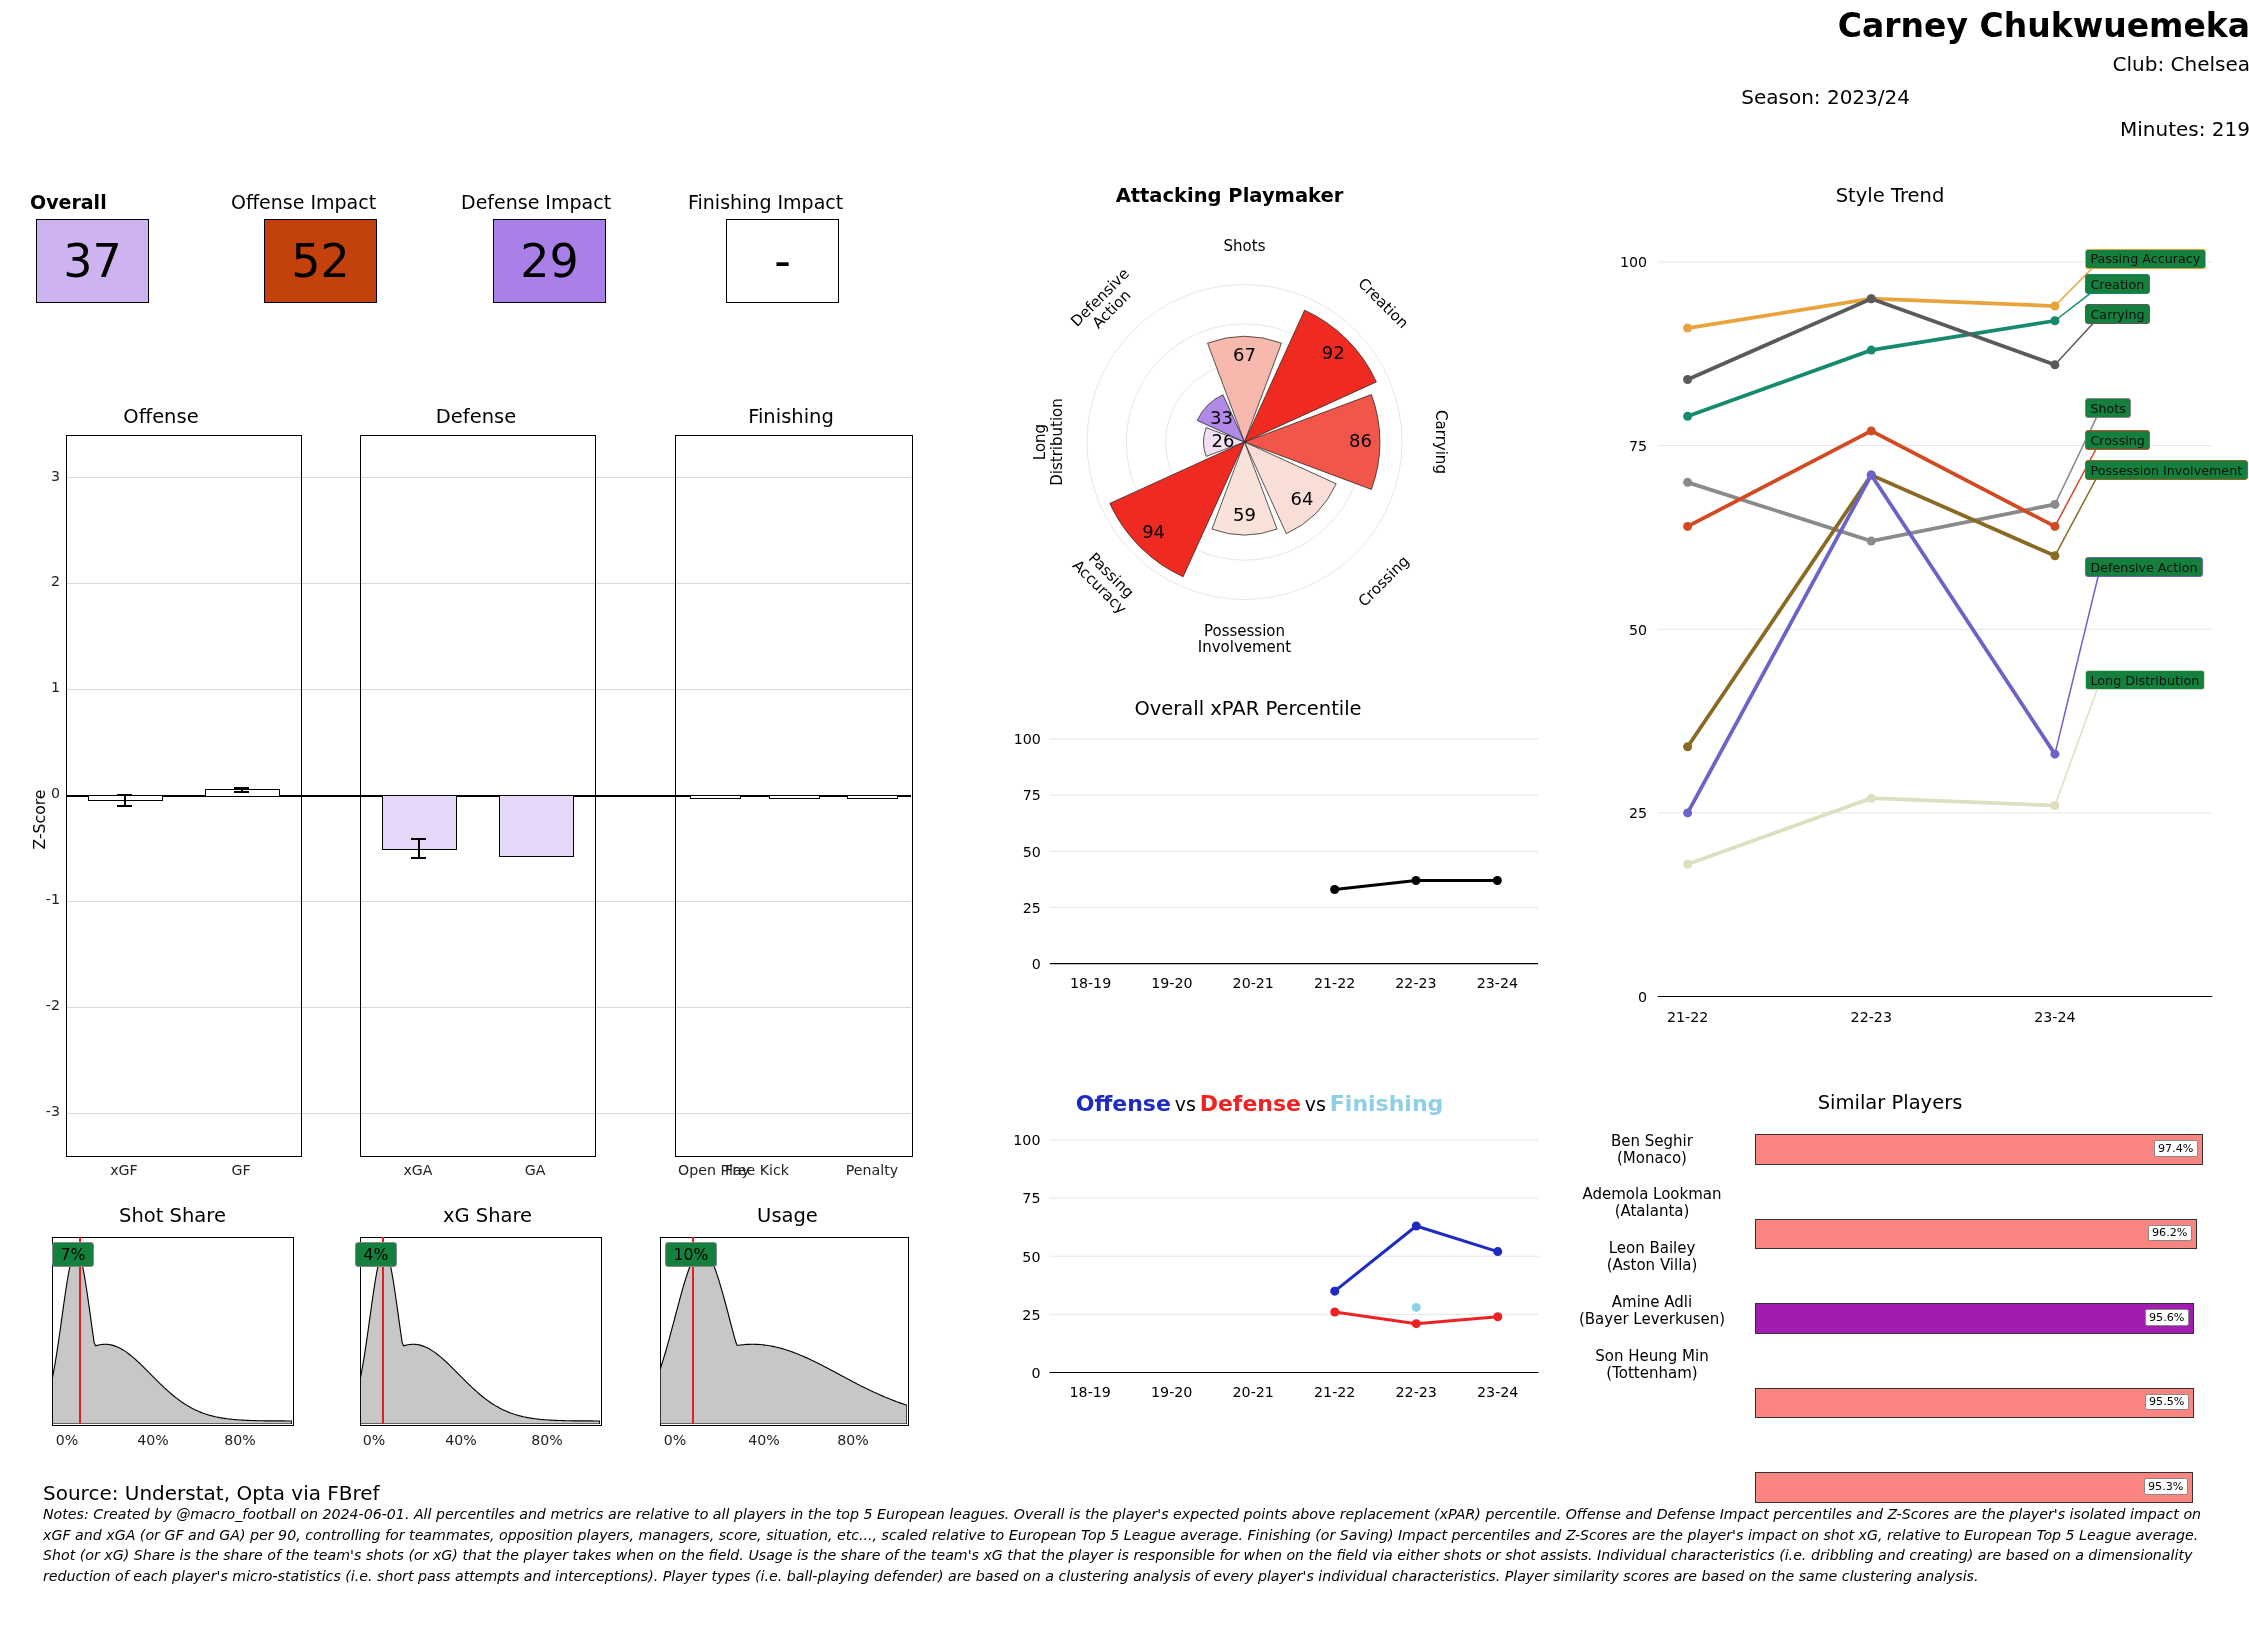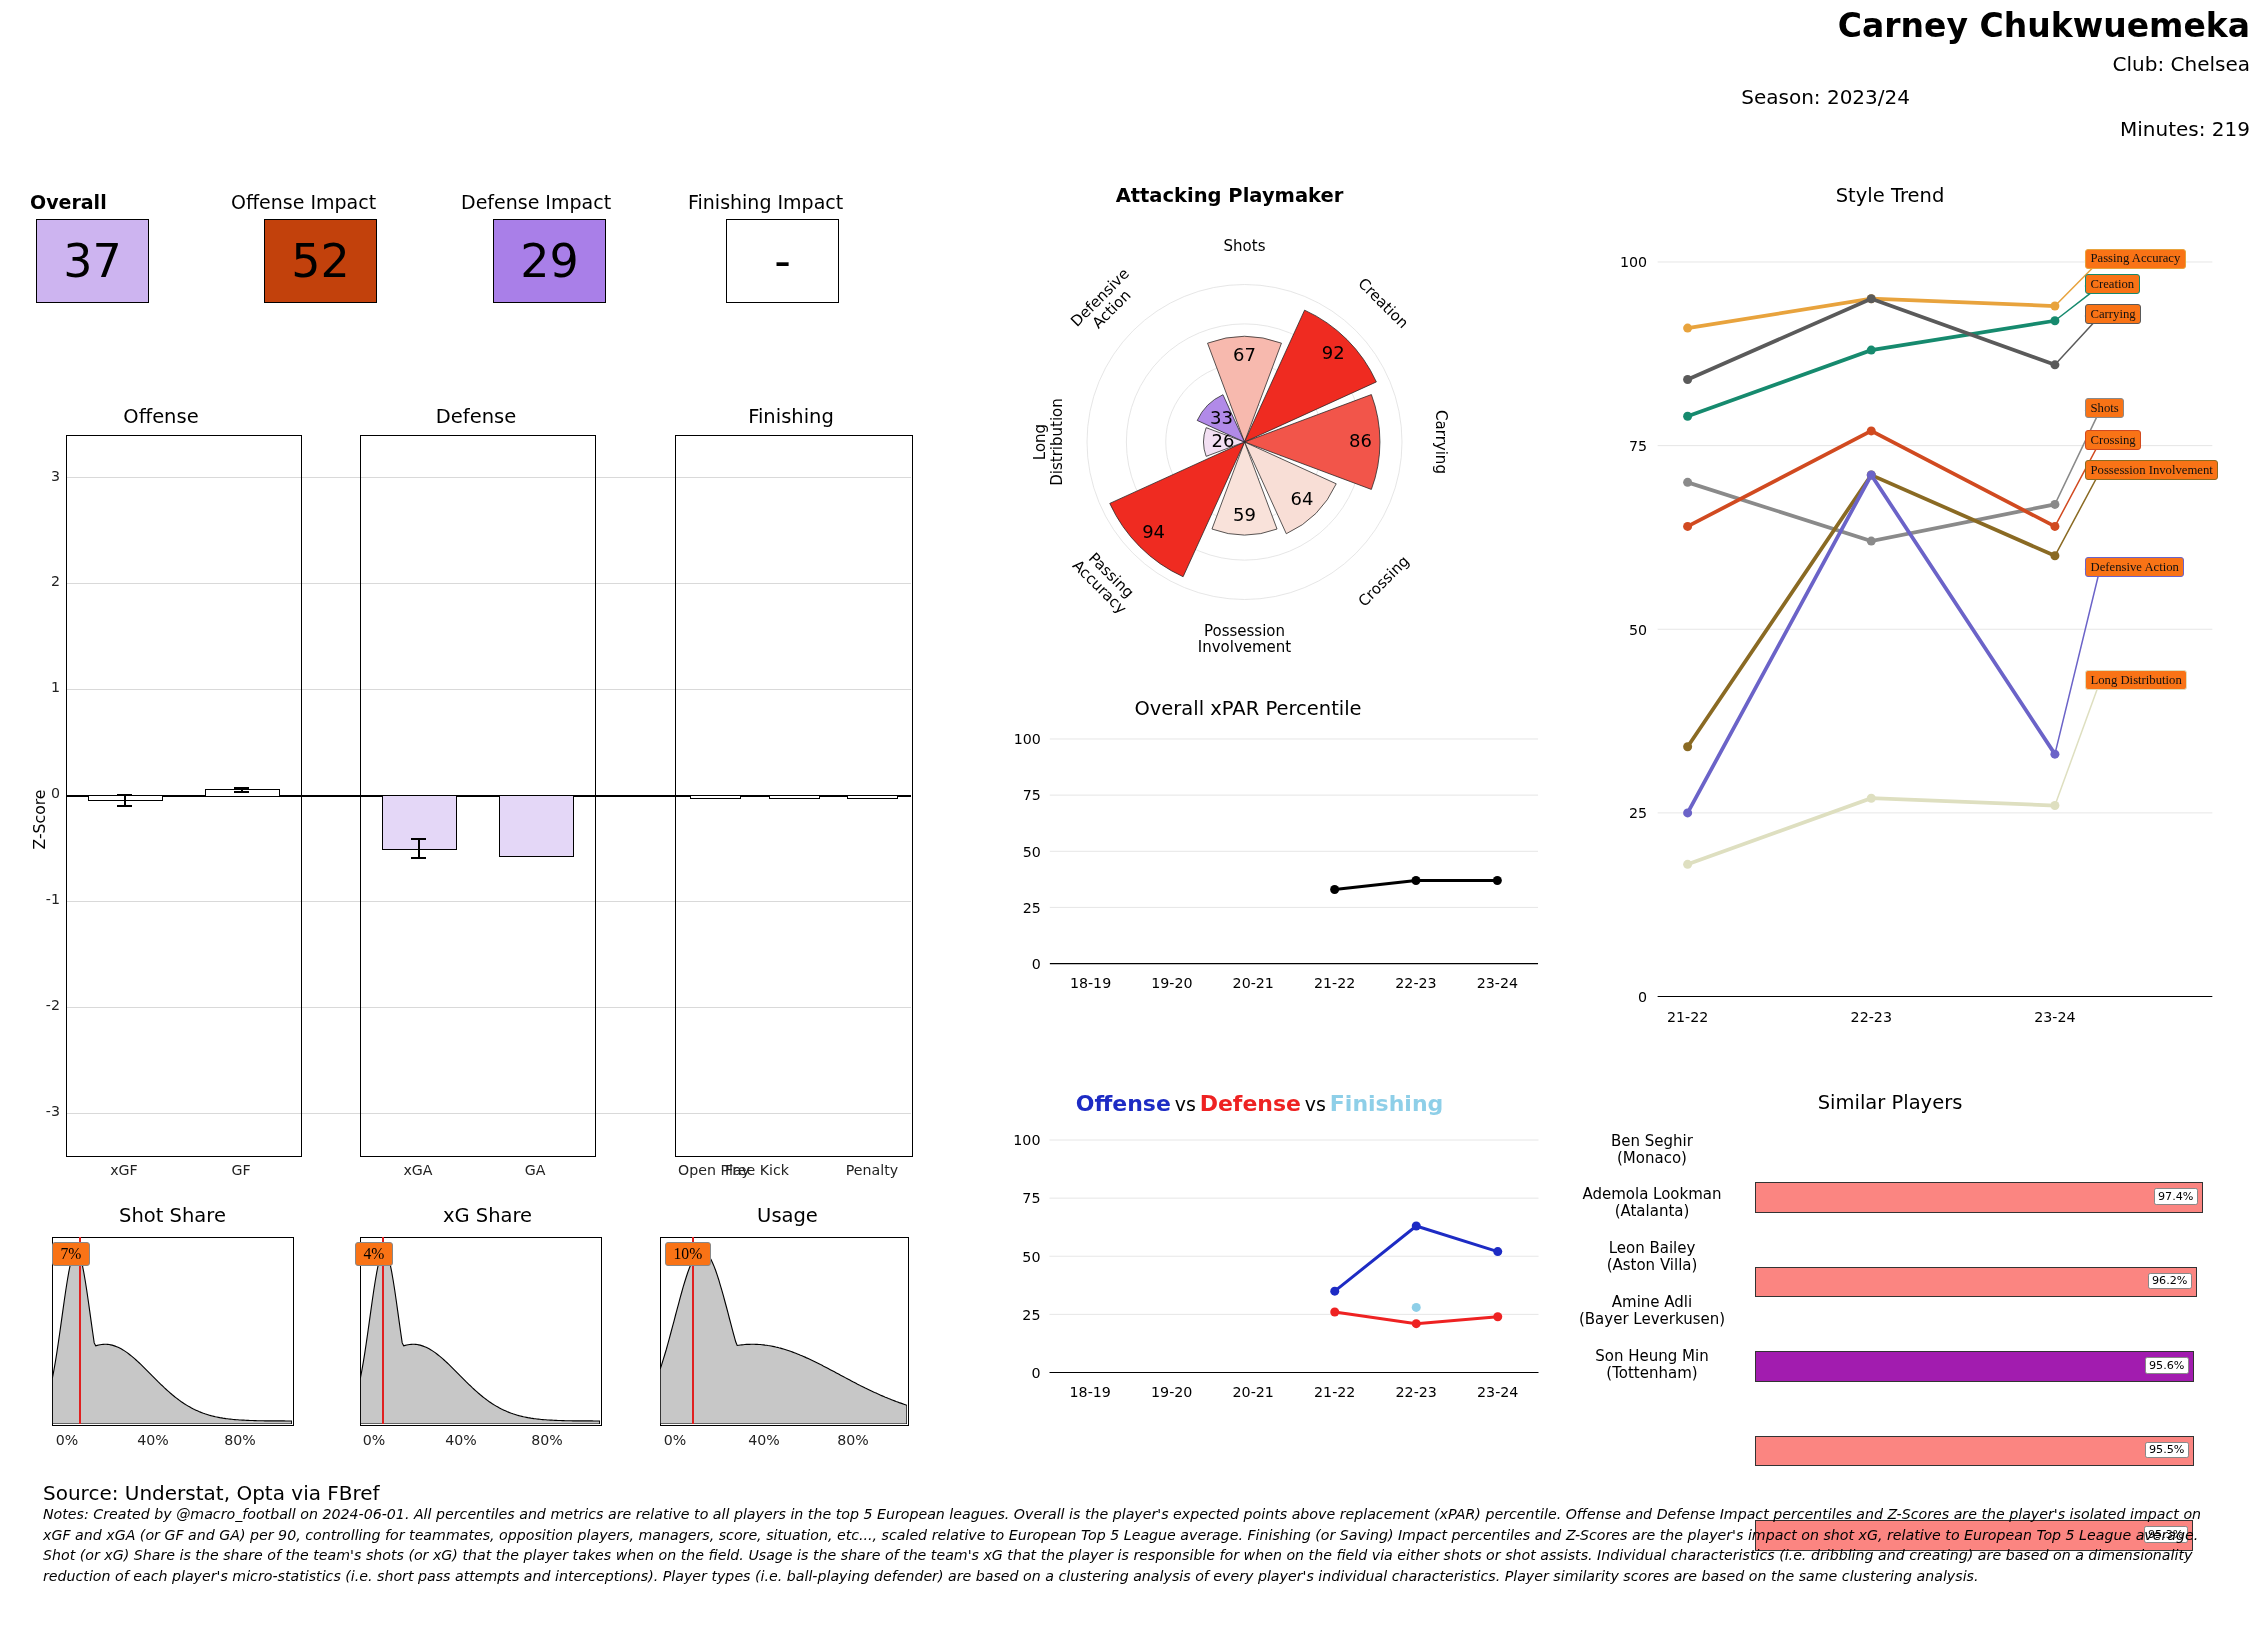--- a/index.html
+++ b/index.html
@@ -17,21 +17,21 @@
   
   .ptitle{font-size:19.5px;text-align:center;}
   .ptitle-b{font-size:19.5px;text-align:center;font-weight:bold;}
   .tick{font-size:14.2px;color:#222;}
   .gridline{position:absolute;background:#d9d9d9;height:0.7px;}
   .boxborder{position:absolute;border:0.7px solid #000;}
   
   #source{left:43px;top:1481px;font-size:20px;}
   #notes{left:43px;top:1504px;width:2175px;font-size:14.2px;font-style:italic;line-height:1.45;text-align:left;}
   
-  .lblbox{position:absolute;border:0.7px solid #888;background:#f97316;border-radius:3px;font-size:12.7px;padding:1.5px 4.5px;white-space:nowrap;font-family:Liberation Serif, serif;}
+  .lblbox{position:absolute;border:0.7px solid #888;background:#15803d;border-radius:3px;font-size:12.7px;padding:1.5px 4.5px;white-space:nowrap;}
   .simlabel{font-size:15px;text-align:center;line-height:1.15;}
   .simbar{background:#fb8581;border:0.7px solid #333;height:28.5px;position:relative;}
   .simval{position:absolute;right:4.5px;top:5.2px;font-size:11.2px;background:#fff;border:0.7px solid #888;border-radius:2.2px;padding:0.7px 3px;}
 </style>
 </head>
 <body>
 
 <div class="abs ctr" id="title">Carney Chukwuemeka</div>
 <div class="abs ctr" id="sub1">
   <span>Club:</span>
@@ -321,21 +321,21 @@
       <circle cx="660" cy="785.2" r="6" fill="#dedfc0"></circle>
       <polyline points="660,785.2 720,620 700,620" fill="none" stroke="#dedfc0" stroke-width="2"></polyline>
     </svg><div class="lblbox" style="left: 525px; top: 31.5px; border-color: rgb(232, 163, 61); color: rgb(17, 17, 17);">Passing Accuracy</div><div class="lblbox" style="left: 525px; top: 57px; border-color: rgb(22, 138, 110); color: rgb(17, 17, 17);">Creation</div><div class="lblbox" style="left: 525px; top: 87px; border-color: rgb(90, 90, 90); color: rgb(17, 17, 17);">Carrying</div><div class="lblbox" style="left: 525px; top: 181px; border-color: rgb(138, 138, 138); color: rgb(17, 17, 17);">Shots</div><div class="lblbox" style="left: 525px; top: 213px; border-color: rgb(209, 74, 32); color: rgb(17, 17, 17);">Crossing</div><div class="lblbox" style="left: 525px; top: 243px; border-color: rgb(138, 106, 35); color: rgb(17, 17, 17);">Possession Involvement</div><div class="lblbox" style="left: 525px; top: 340px; border-color: rgb(107, 99, 200); color: rgb(17, 17, 17);">Defensive Action</div><div class="lblbox" style="left: 525px; top: 453px; border-color: rgb(222, 223, 192); color: rgb(17, 17, 17);">Long Distribution</div></div>
 
 <div class="abs ptitle" style="left:1575px;top:1091px;width:630px;">Similar Players</div>
 <div class="abs" id="sim-host" style="left:1560px;top:1125px;width:675px;height:315px;">
     <div class="abs simlabel" style="left: 0px; top: 7.5px; width: 184px;">
       <div>Ben Seghir</div>
       <div>(Monaco)</div>
     </div>
-    <div class="abs simbar" style="left: 195px; top: 9px; width: 446px; background: rgb(251, 133, 129); margin-top: 48px;">
+    <div class="abs simbar" style="left: 195px; top: 9px; width: 446px; background: rgb(251, 133, 129);">
       <span class="simval">97.4%</span>
     </div>
     <div class="abs simlabel" style="left: 0px; top: 61px; width: 184px;">
       <div>Ademola Lookman</div>
       <div>(Atalanta)</div>
     </div>
     <div class="abs simbar" style="left: 195px; top: 63px; width: 440px; background: rgb(251, 133, 129);">
       <span class="simval">96.2%</span>
     </div>
     <div class="abs simlabel" style="left: 0px; top: 115px; width: 184px;">

